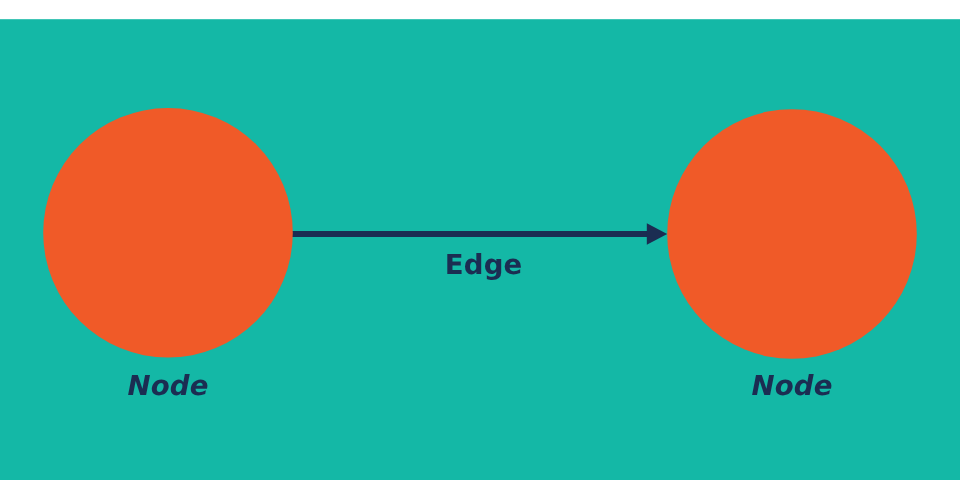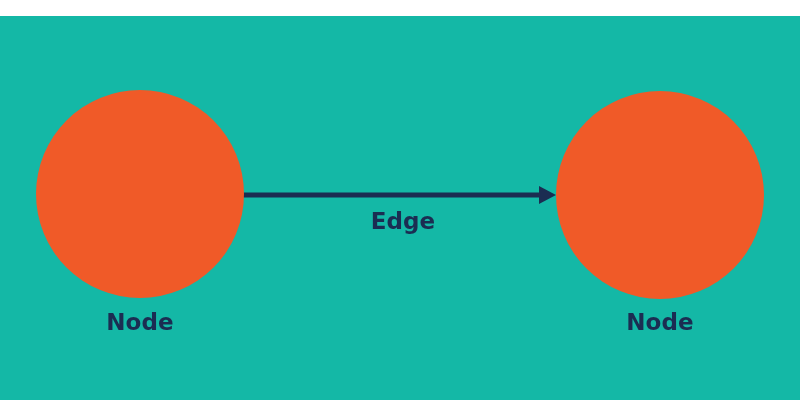--- a/index.html
+++ b/index.html
@@ -35,20 +35,21 @@
     font-family: "DejaVu Sans", "Liberation Sans", sans-serif;
     font-weight: bold;
     color: #1b2d52;
     white-space: nowrap;
     text-align: center;
     line-height: 1;
     letter-spacing: 0.1px;
   }
   .node-label {
     font-size: 23px;
+    font-style: italic;
   }
   .edge-label {
     font-size: 23px;
   }
   #node-label-source {
     left: 0px;
     top: 295px;
     width: 280px;
   }
   #node-label-target {

